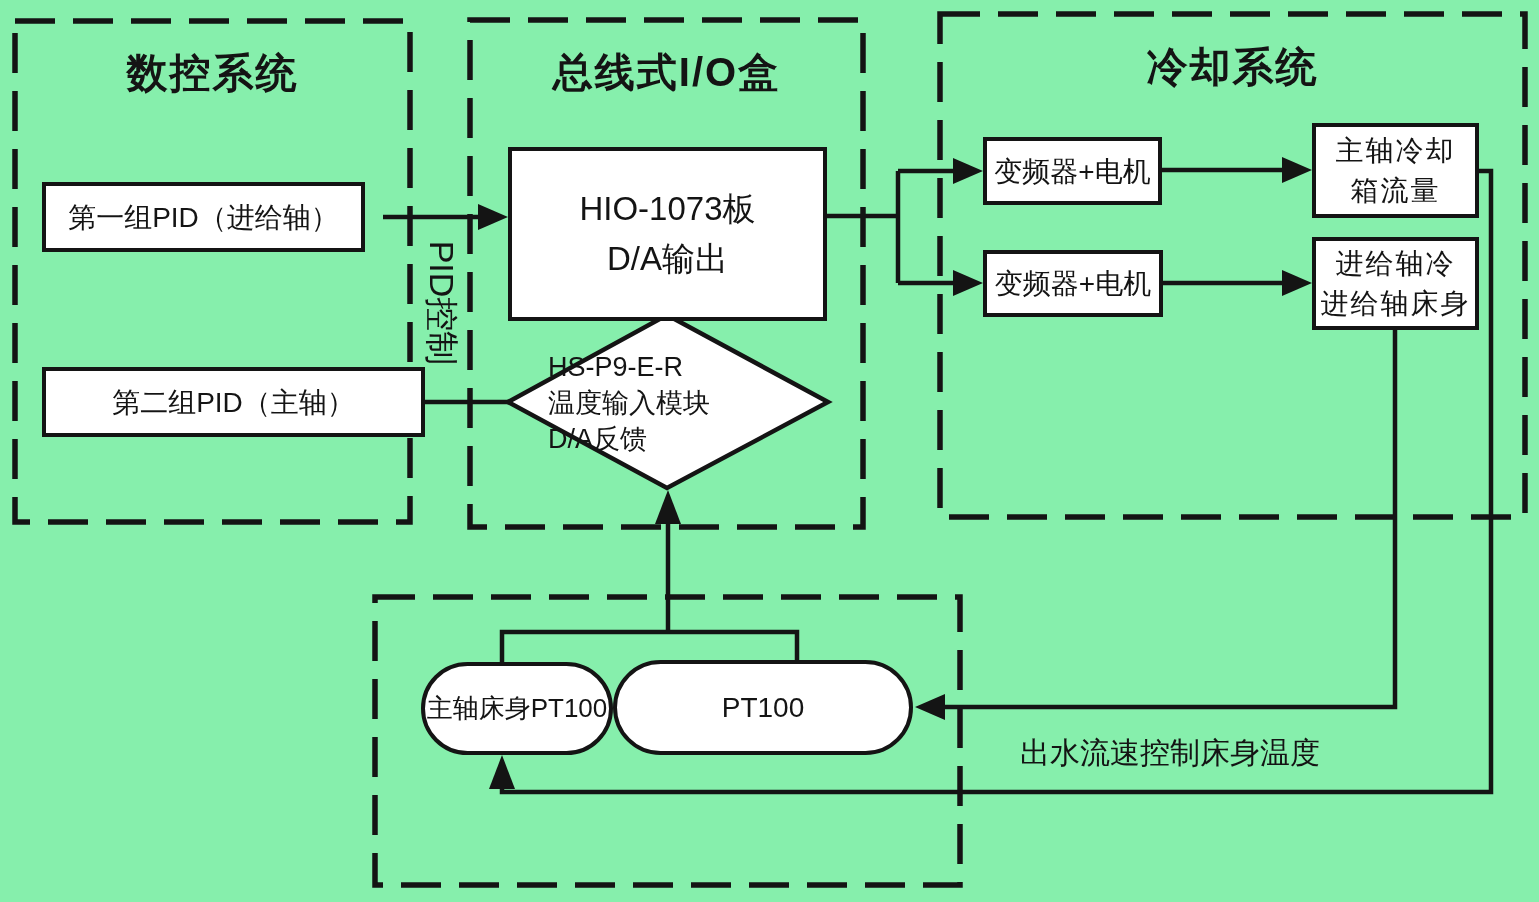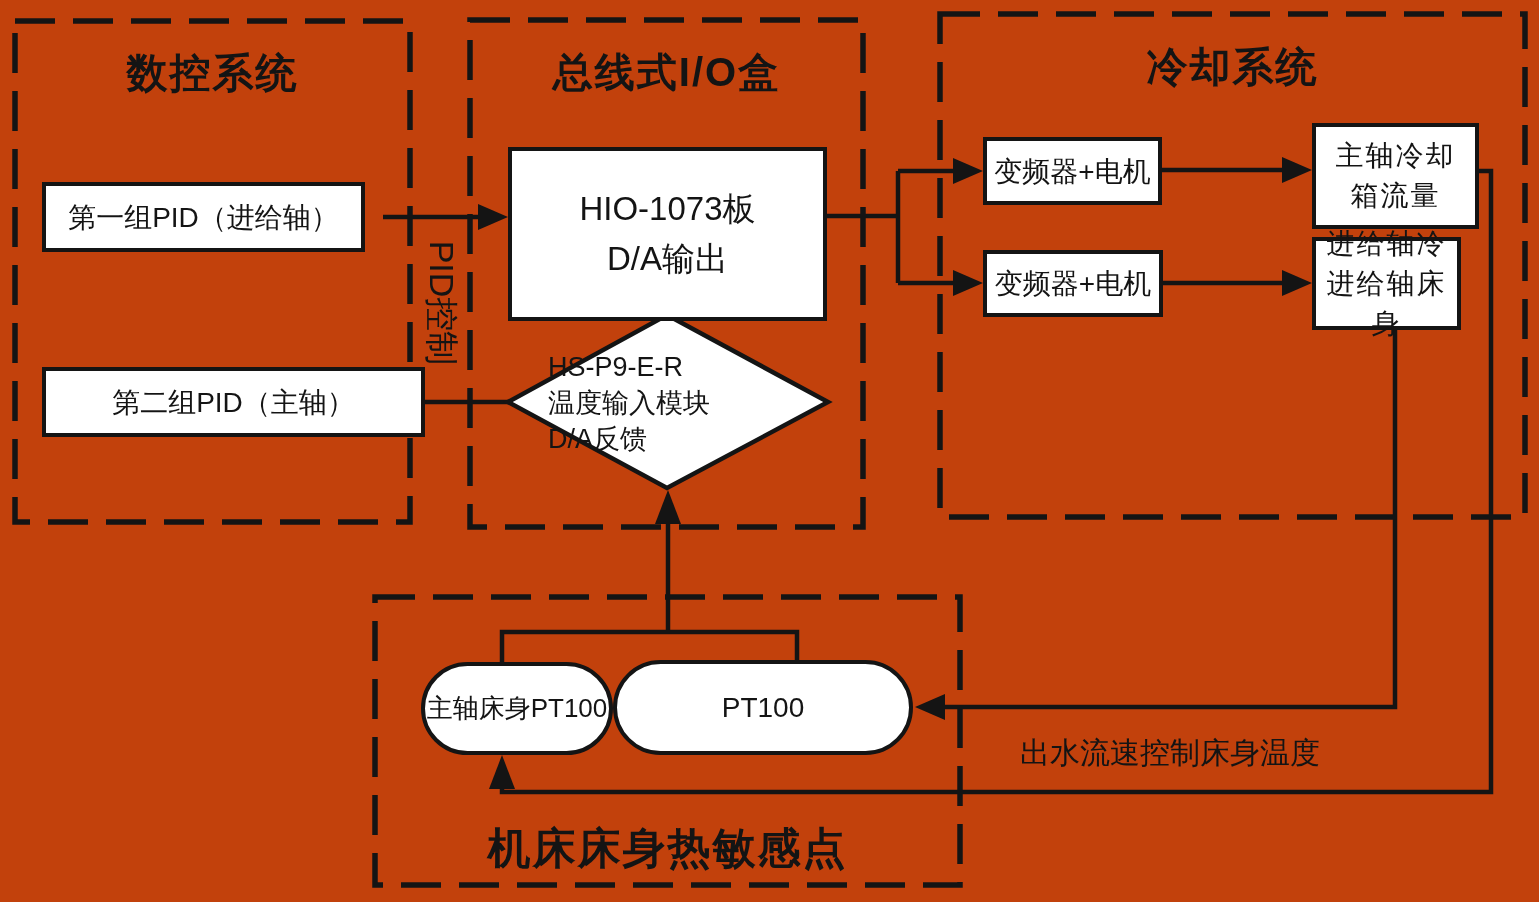--- a/index.html
+++ b/index.html
@@ -1,17 +1,17 @@
 <!DOCTYPE html>
 <html><head>
 <meta charset="utf-8">
 <style>
   html,body{margin:0;padding:0;background:#ffffff;}
   .stage{
-    position:relative;width:1539px;height:902px;background:#c2410c;overflow:hidden;
+    position:relative;width:1539px;height:902px;background:#86efac;overflow:hidden;
     font-family:"Liberation Sans","DejaVu Sans",sans-serif;color:#141414;
   }
   .layer{position:absolute;left:0;top:0;}
   .box{
     position:absolute;border:4px solid #141414;background:#ffffff;box-sizing:border-box;
     display:flex;flex-direction:column;align-items:center;justify-content:center;
     text-align:center;line-height:1.25;
   }
   .rbox{border-radius:60px;}
   .gtitle{
@@ -63,21 +63,20 @@
       <polygon points="668,490 655,524 681,524"></polygon>
       <polygon points="502,755 489,789 515,789"></polygon>
     </g>
 
     <polygon points="667,315 828,402 667,488 508,402" fill="#ffffff" stroke="#141414" stroke-width="4.5"></polygon>
   </svg>
 
   <div class="gtitle" style="left:15px;top:46px;width:395px;font-size:41px;">数控系统</div>
   <div class="gtitle" style="left:470px;top:45px;width:393px;font-size:40px;">总线式I/O盒</div>
   <div class="gtitle" style="left:940px;top:40px;width:585px;font-size:41px;">冷却系统</div>
-  <div class="gtitle" style="left:375px;top:820px;width:585px;font-size:43px;">机床床身热敏感点</div>
 
   <div class="box" style="left:42px;top:182px;width:323px;height:70px;font-size:28px;">
     <span class="ln">第一组PID（进给轴）</span>
   </div>
   <div class="box" style="left:42px;top:367px;width:383px;height:70px;font-size:28px;">
     <span class="ln">第二组PID（主轴）</span>
   </div>
 
   <div class="box" style="left:508px;top:147px;width:319px;height:174px;font-size:33px;line-height:50px;">
     <span class="ln">HIO-1073板</span>
@@ -89,25 +88,25 @@
     <span class="ln">温度输入模块</span>
     <span class="ln">D/A反馈</span>
   </div>
 
   <div class="box" style="left:983px;top:137px;width:179px;height:68px;font-size:28px;">
     <span class="ln">变频器+电机</span>
   </div>
   <div class="box" style="left:983px;top:250px;width:180px;height:67px;font-size:28px;">
     <span class="ln">变频器+电机</span>
   </div>
-  <div class="box" style="left:1312px;top:123px;width:167px;height:106px;font-size:28px;line-height:40px;letter-spacing:2px;">
+  <div class="box" style="left:1312px;top:123px;width:167px;height:95px;font-size:28px;line-height:40px;letter-spacing:2px;">
     <span class="ln">主轴冷却</span>
     <span class="ln">箱流量</span>
   </div>
-  <div class="box" style="left:1312px;top:237px;width:149px;height:93px;font-size:28px;line-height:40px;letter-spacing:2px;">
+  <div class="box" style="left:1312px;top:237px;width:167px;height:93px;font-size:28px;line-height:40px;letter-spacing:2px;">
     <span class="ln">进给轴冷</span>
     <span class="ln">进给轴床身</span>
   </div>
 
   <div class="box rbox" style="left:421px;top:662px;width:192px;height:93px;font-size:26px;">
     <span class="ln">主轴床身PT100</span>
   </div>
   <div class="box rbox" style="left:613px;top:660px;width:300px;height:95px;font-size:28px;line-height:40px;">
     <span class="ln">PT100</span>
   </div>

